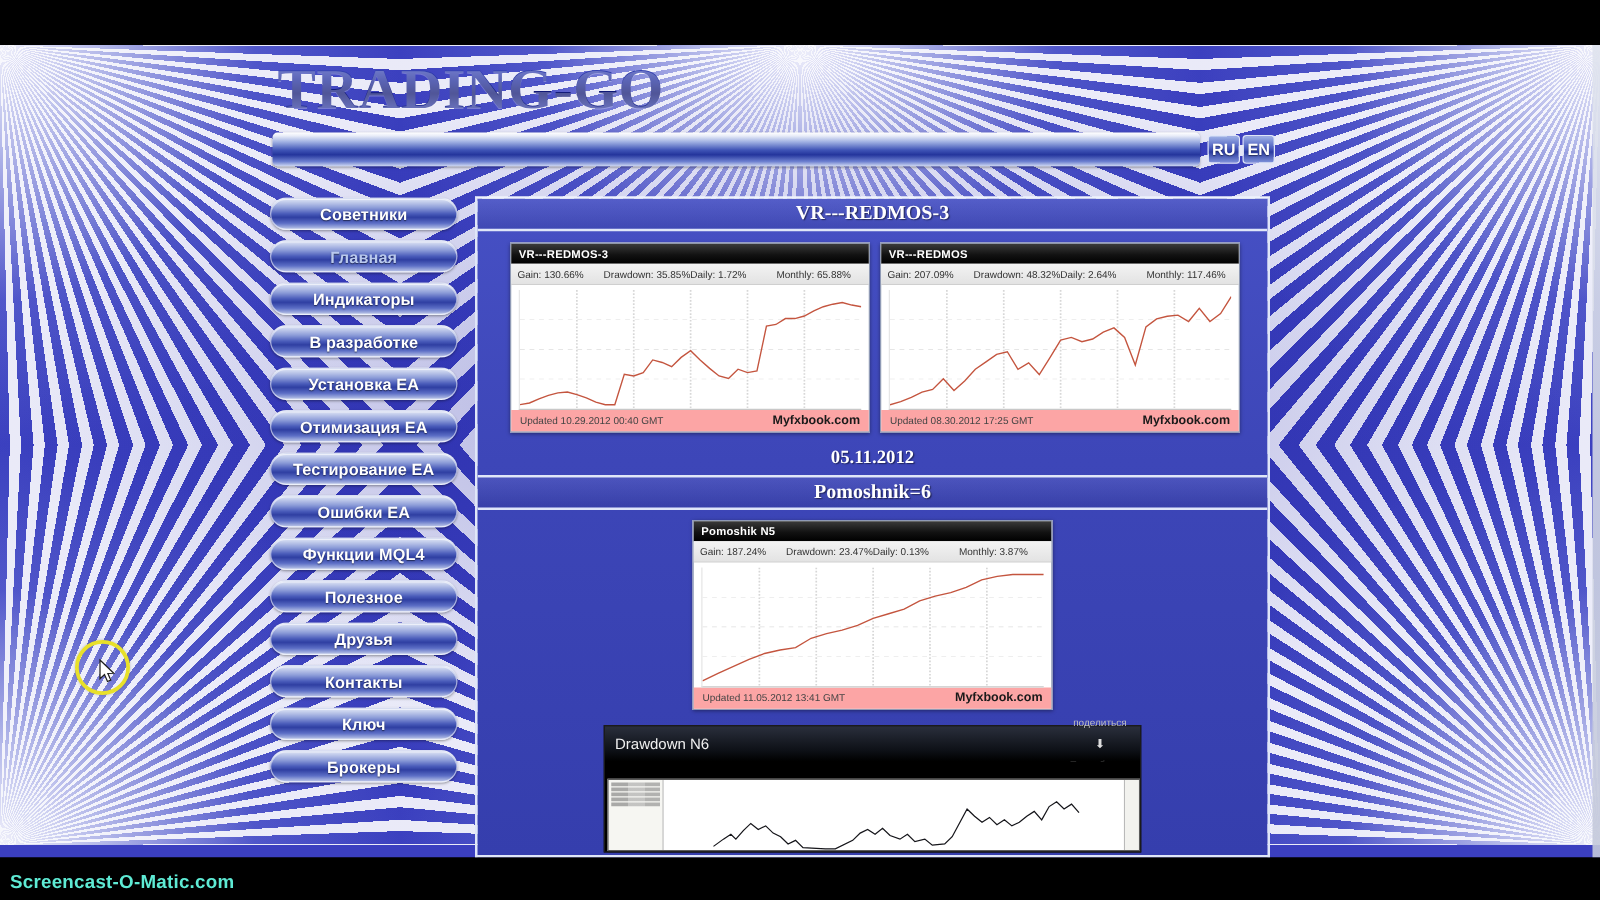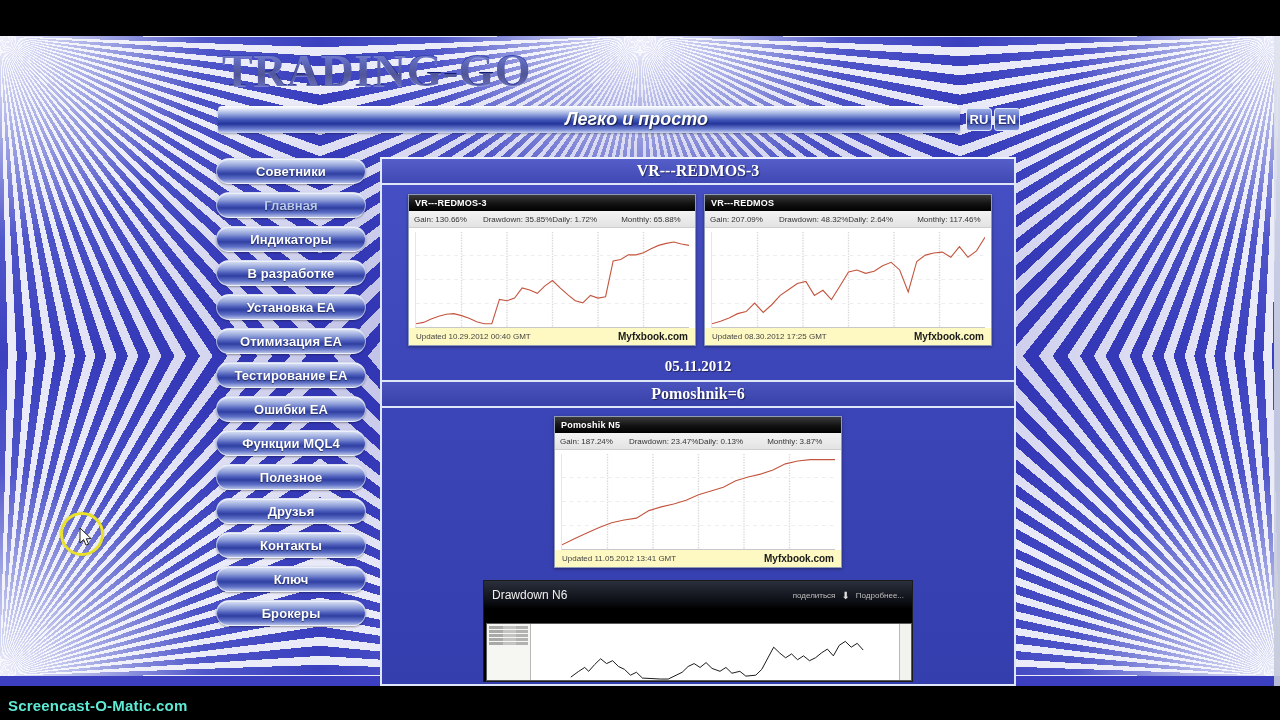--- a/index.html
+++ b/index.html
@@ -206,21 +206,21 @@
     margin: 4px 6px 0 6px;
     border-bottom: 1px solid #c8c8c8;
     border-left: 1px solid #e6e6e6;
   }
   .fxb-chart svg { display: block; width: 100%; height: 100%; }
   .fxb-foot {
     height: 17px;
     display: flex; align-items: center; justify-content: space-between;
     padding: 0 7px;
     font-size: 8px; color: #444;
-    background: #fef9c3;
+    background: #fca5a5;
   }
   .fxb-foot .brand {
     font-size: 10px; font-weight: bold; color: #1a1a1a;
     font-family: "Liberation Sans", sans-serif;
   }
 
   .date-band {
     height: 30px;
     display: flex; align-items: center; justify-content: center;
     font-family: "Liberation Serif", serif;
@@ -241,21 +241,21 @@
     border: 1px solid #1b1b1b;
   }
   .video-head {
     height: 28px;
     display: flex; align-items: center;
     padding: 0 8px;
     background: linear-gradient(180deg, #2a2f3c 0%, #0d1016 70%, #000 100%);
     color: #e8e8e8;
   }
   .video-title { font-size: 12px; flex: 1; color: #f0f0f0; }
-  .video-actions { display: flex; align-items: center; gap: 6px; font-size: 8px; color: #bfbfbf; }
+  .video-actions { display: flex; align-items: center; gap: 6px; font-size: 8px; color: #bfbfbf; flex-direction: column; }
   .dl-icon { font-size: 10px; color: #dedede; }
   .video-body {
     height: 72px;
     background: #000;
     position: relative;
     overflow: hidden;
   }
   .mt-shot {
     position: absolute; left: 2px; top: 14px;
     width: 426px; height: 58px;
@@ -311,21 +311,20 @@
     <div class="fan f2" style="left:960px;top:0"></div>
     <div class="fan f3" style="left:0;top:320px"></div>
     <div class="fan f4" style="left:320px;top:320px"></div>
     <div class="fan f3" style="left:640px;top:320px"></div>
     <div class="fan f4" style="left:960px;top:320px"></div>
     <div id="page-tint"></div>
   </div>
 
   <div class="logo">TRADING-GO</div>
   <div class="tagline-bar"></div>
-  <div class="tagline">Легко и просто</div>
   <div class="lang ru">RU</div>
   <div class="lang en">EN</div>
 
   <nav id="sidebar">
       <div class="nav-btn">
         <span>Советники</span>
       </div>
       <div class="nav-btn active">
         <span>Главная</span>
       </div>

